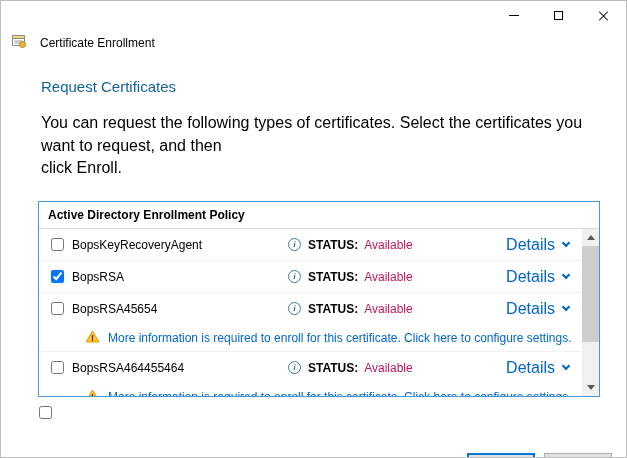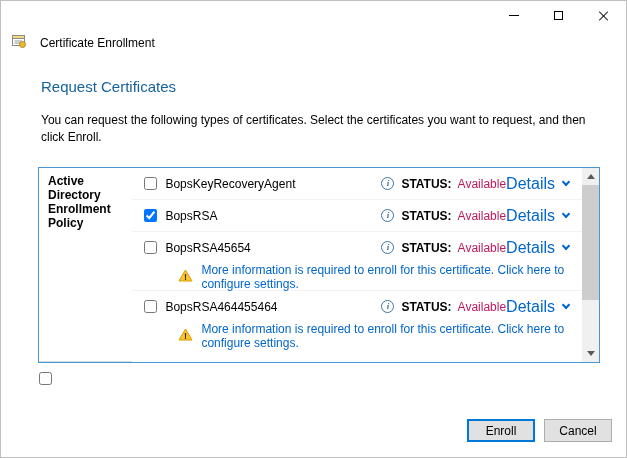--- a/index.html
+++ b/index.html
@@ -24,23 +24,23 @@
   .icon-close{position:relative;width:12px;height:12px;display:inline-block}
   .icon-close::before,.icon-close::after{content:"";position:absolute;left:5.5px;top:0;width:1px;height:12px;background:#000}
   .icon-close::before{transform:rotate(45deg)}
   .icon-close::after{transform:rotate(-45deg)}
   
   .app-header{display:flex;align-items:center;gap:13px;padding-left:10px;margin-top:2px;height:22px}
   .app-title{font-size:12px;color:#000}
   
   .content{padding:0 26px 0 37px}
   .page-title{font-size:15px;font-weight:400;color:var(--heading);margin:24px 0 0 3px}
-  .page-desc{font-size:12px;line-height:1.42;color:#000;margin:17px 0 4px 3px;max-width:552px;white-space:pre-line}
-  
-  .list-box{margin-top:21px;border:1px solid var(--list-border);height:196px;display:flex;flex-direction:row;background:#fff}
+  .page-desc{font-size:16px;line-height:1.42;color:#000;margin:17px 0 4px 3px;max-width:552px;white-space:pre-line}
+  
+  .list-box{margin-top:21px;border:1px solid var(--list-border);height:196px;display:flex;flex-direction:column;background:#fff}
   .list-header{font-weight:700;font-size:12px;padding:6px 9px 6px 9px;border-bottom:1px solid #DADADA;color:#000}
   .list-main{flex:1;display:flex;min-height:0}
   .rows{flex:1;overflow:hidden}
   .cert-group + .cert-group{border-top:1px solid #F2F2F2}
   .cert-row{display:flex;align-items:center;height:31px;cursor:default}
   .cert-row input[type=checkbox]{margin:0 8px 0 12px;width:13px;height:13px;cursor:pointer}
   .cert-name{font-size:12px;color:#000;flex:0 0 216px;white-space:nowrap;overflow:hidden}
   .info-icon{width:13px;height:13px;border-radius:50%;border:1px solid #41759E;color:#41759E;display:inline-flex;align-items:center;justify-content:center;flex:0 0 auto}
   .info-icon::after{content:"i";font:italic 700 9px "Liberation Serif",serif;line-height:1}
   .status-label{font-size:12px;font-weight:700;margin-left:7px;color:#000}

